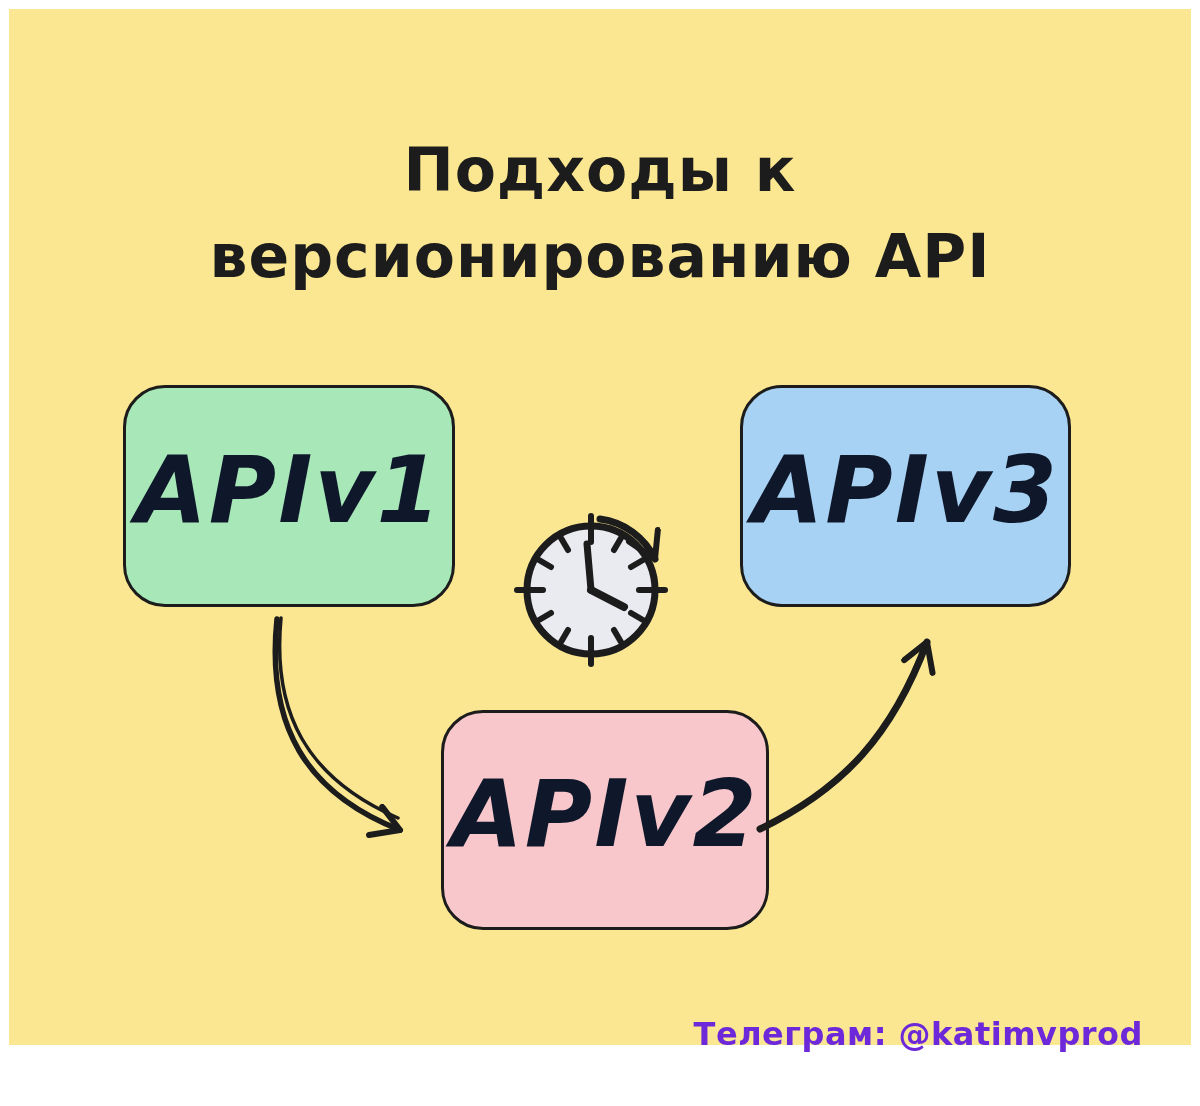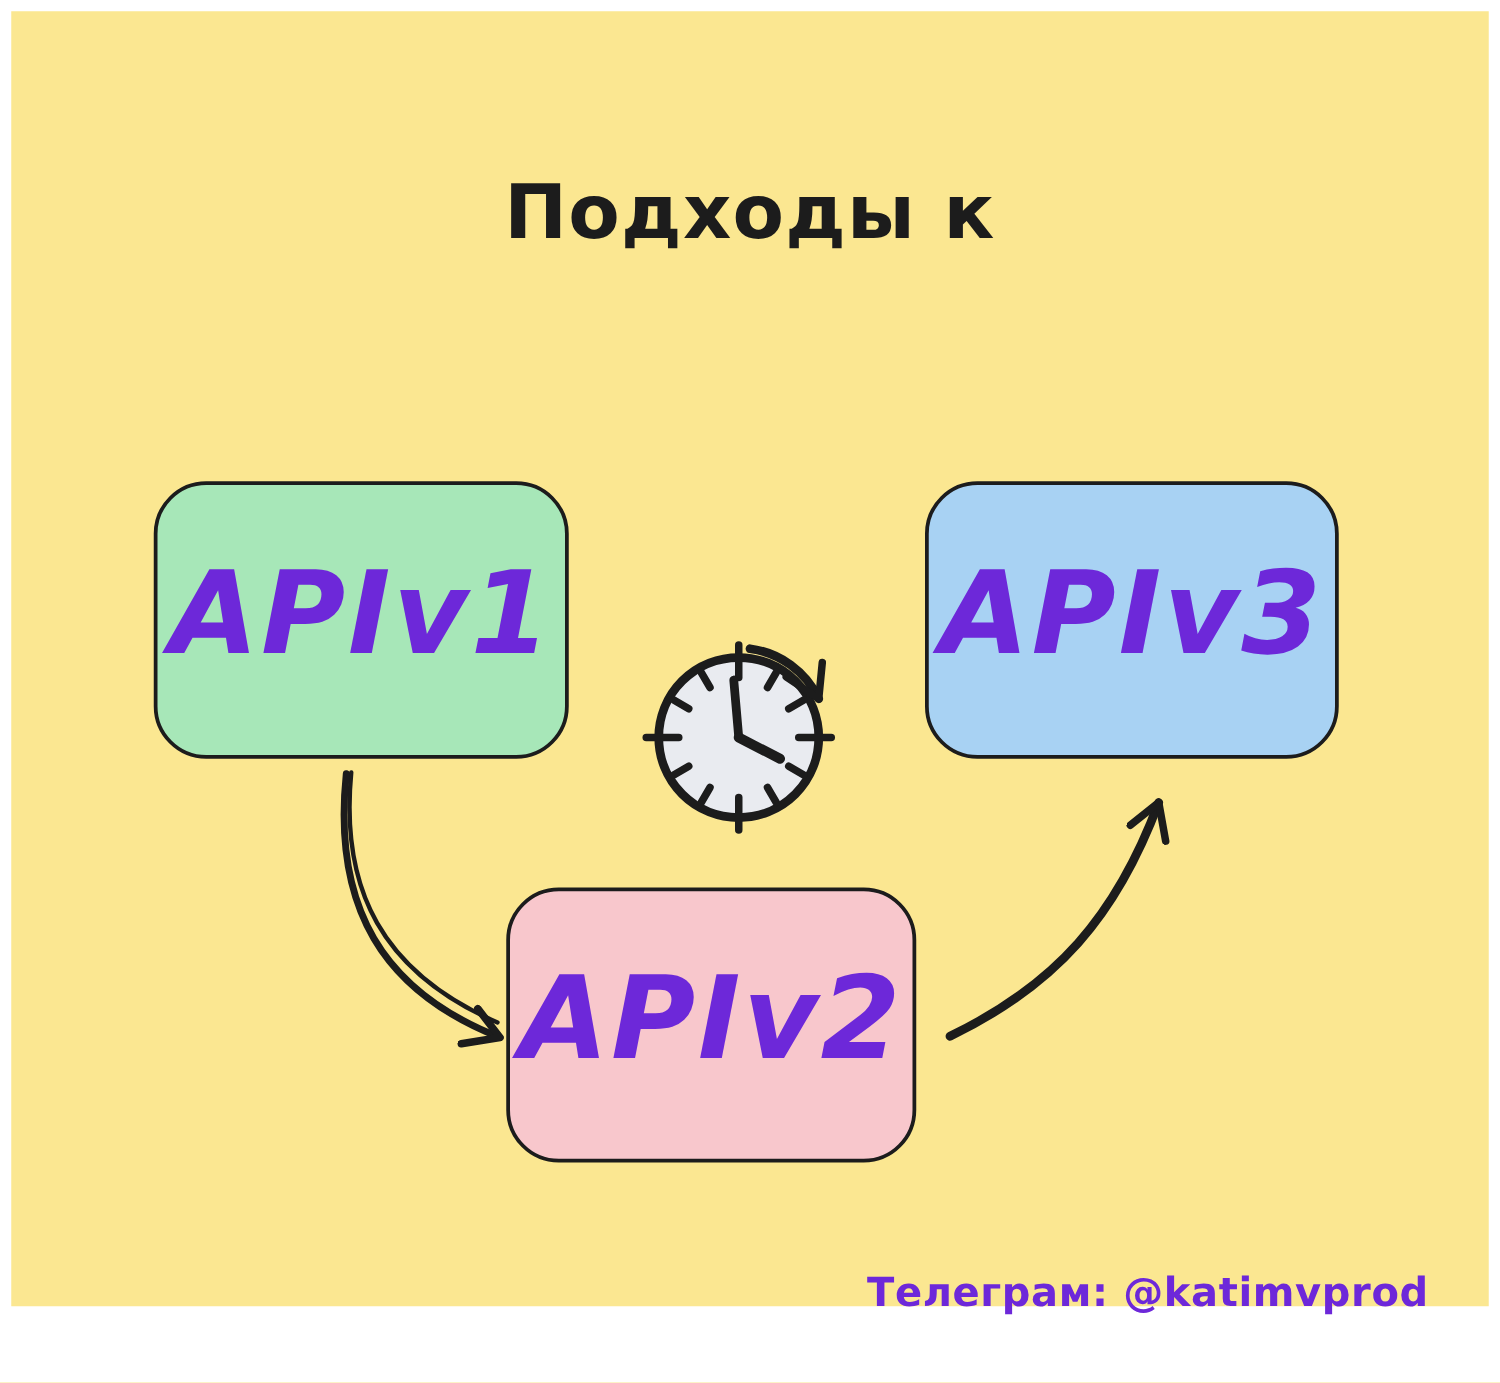--- a/index.html
+++ b/index.html
@@ -41,40 +41,40 @@
     border-radius: 42px;
     display: flex;
     align-items: center;
     justify-content: center;
     box-sizing: border-box;
   }
   .node .node-label {
     font-size: 92px;
     font-weight: bold;
     font-style: italic;
-    color: #6d28d9;
+    color: #0f172a;
     letter-spacing: 2px;
     transform: translateY(-6px);
   }
   .node-apiv1 {
     left: 114px;
     top: 376px;
     width: 332px;
     height: 222px;
     background: #a7e7b8;
   }
   .node-apiv3 {
     left: 731px;
     top: 376px;
     width: 331px;
     height: 222px;
     background: #a8d2f3;
   }
   .node-apiv2 {
-    left: 396px;
+    left: 432px;
     top: 701px;
     width: 328px;
     height: 220px;
     background: #f8c7cc;
   }
   .overlay {
     position: absolute;
     left: 0;
     top: 0;
     width: 1200px;
@@ -92,20 +92,21 @@
   }
 </style>
 </head>
 <body>
 
 <div class="stage">
   <div class="card">
 
     <div class="title">
       <div>Подходы к</div>
+      <div>версионированию API</div>
     </div>
 
     <div class="node node-apiv1">
       <span class="node-label">APIv1</span>
     </div>
 
     <div class="node node-apiv3">
       <span class="node-label">APIv3</span>
     </div>
 

